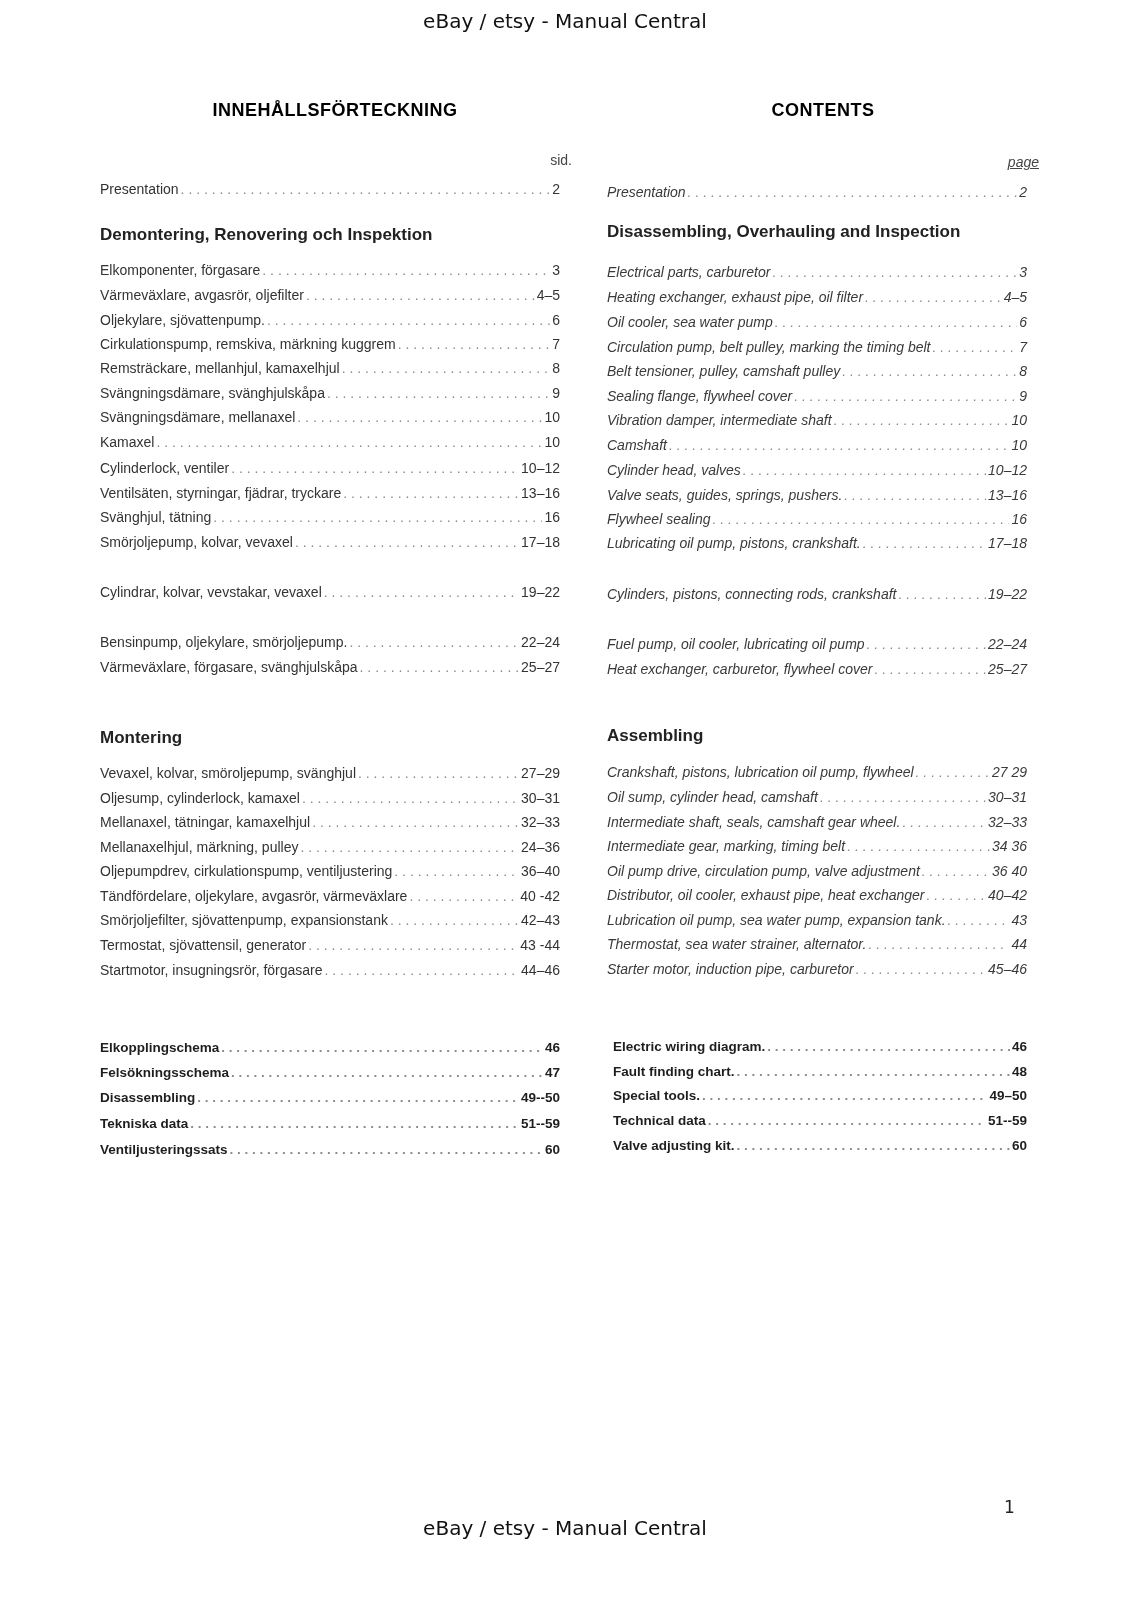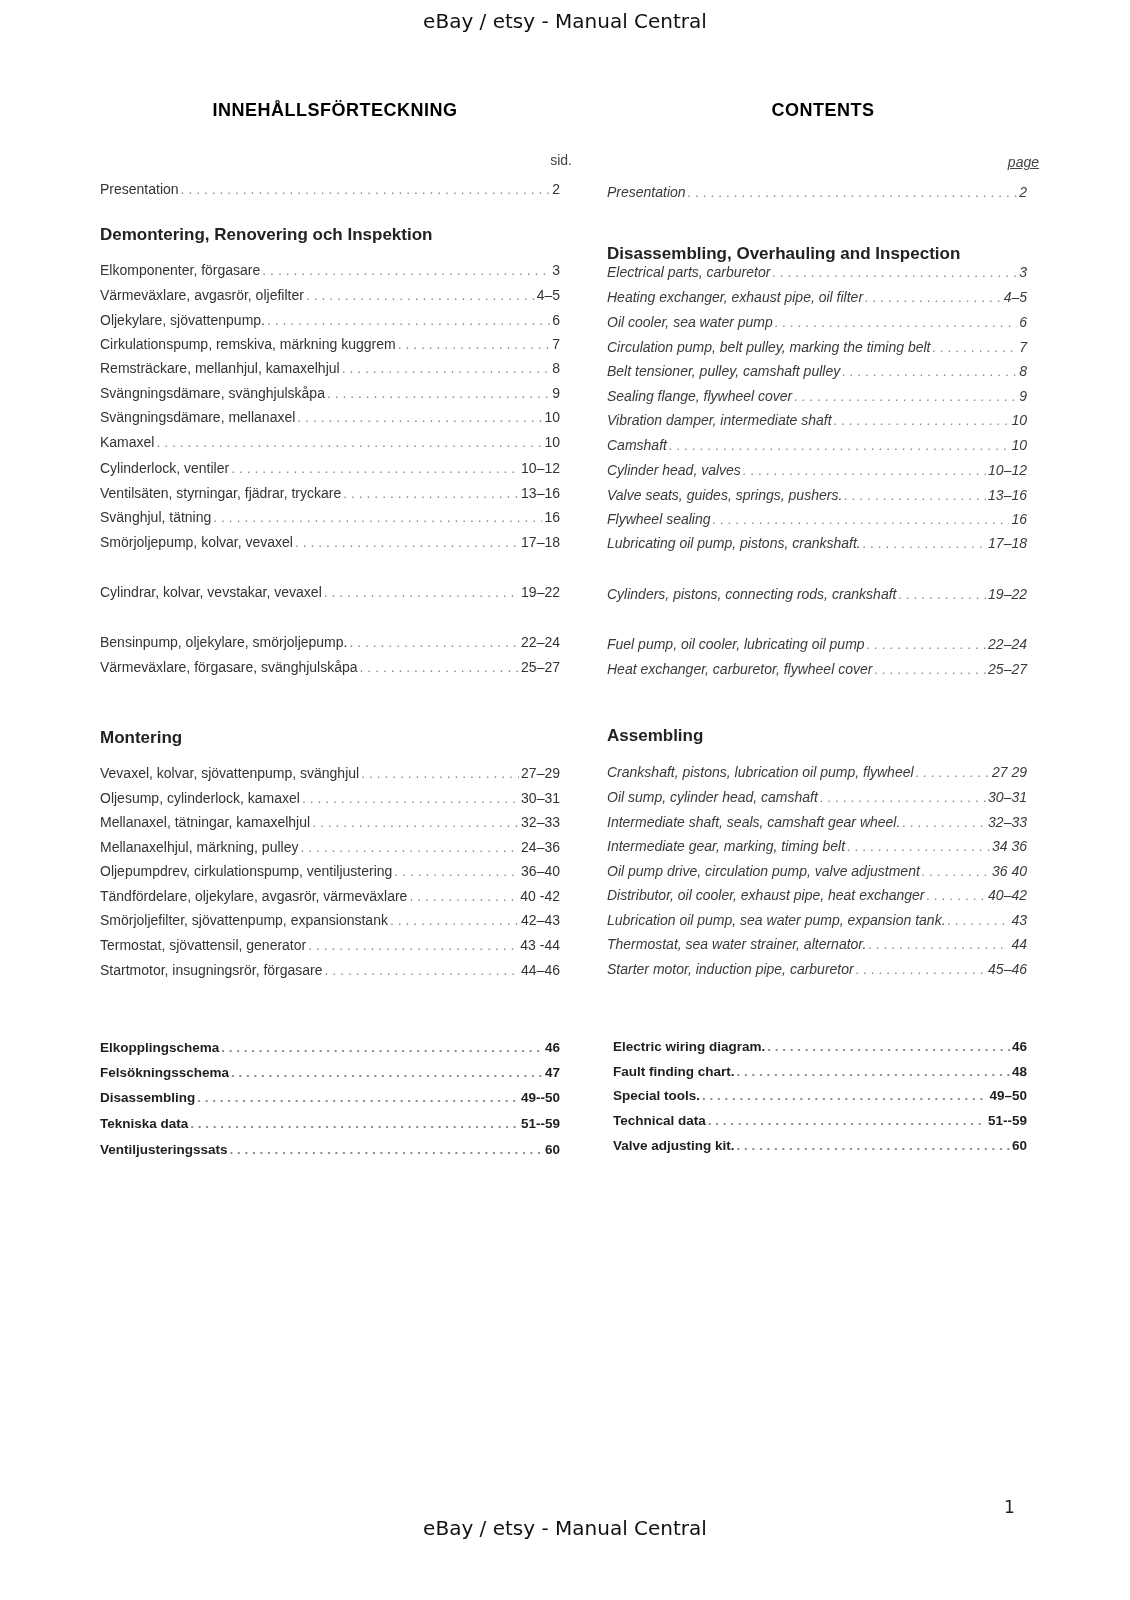--- a/index.html
+++ b/index.html
@@ -137,21 +137,21 @@
     </div>
   <div class="toc-row" style="top:655px">
       <span class="label">Värmeväxlare, förgasare, svänghjulskåpa</span>
       <span class="dots"></span>
       <span class="pg">25–27</span>
     </div>
 
   <div class="section-heading" style="top:728px">Montering</div>
 
   <div class="toc-row" style="top:761px">
-      <span class="label">Vevaxel, kolvar, sjövattenpump, svänghjul</span>
+      <span class="label">Vevaxel, kolvar, smöroljepump, svänghjul</span>
       <span class="dots"></span>
       <span class="pg">27–29</span>
     </div>
   <div class="toc-row" style="top:786px">
       <span class="label">Oljesump, cylinderlock, kamaxel</span>
       <span class="dots"></span>
       <span class="pg">30–31</span>
     </div>
   <div class="toc-row" style="top:810px">
       <span class="label">Mellanaxel, tätningar, kamaxelhjul</span>
@@ -219,21 +219,21 @@
 <div class="col col-right">
   <div class="main-title" style="left:0;width:432px;">CONTENTS</div>
   <div class="page-label">page</div>
 
   <div class="toc-row" style="top:180px">
       <span class="label">Presentation</span>
       <span class="dots"></span>
       <span class="pg">2</span>
     </div>
 
-  <div class="section-heading" style="top:244px">Disassembling, Overhauling and Inspection</div>
+  <div class="section-heading" style="top:222px">Disassembling, Overhauling and Inspection</div>
 
   <div class="toc-row" style="top:260px">
       <span class="label">Electrical parts, carburetor</span>
       <span class="dots"></span>
       <span class="pg">3</span>
     </div>
   <div class="toc-row" style="top:285px">
       <span class="label">Heating exchanger, exhaust pipe, oil filter</span>
       <span class="dots"></span>
       <span class="pg">4–5</span>

